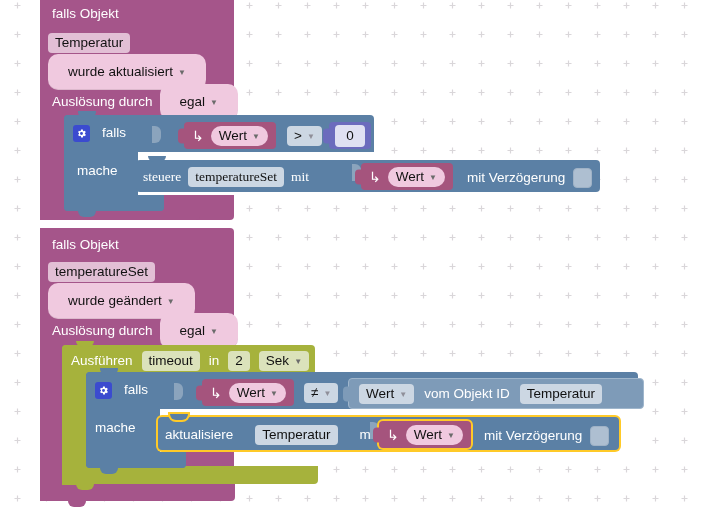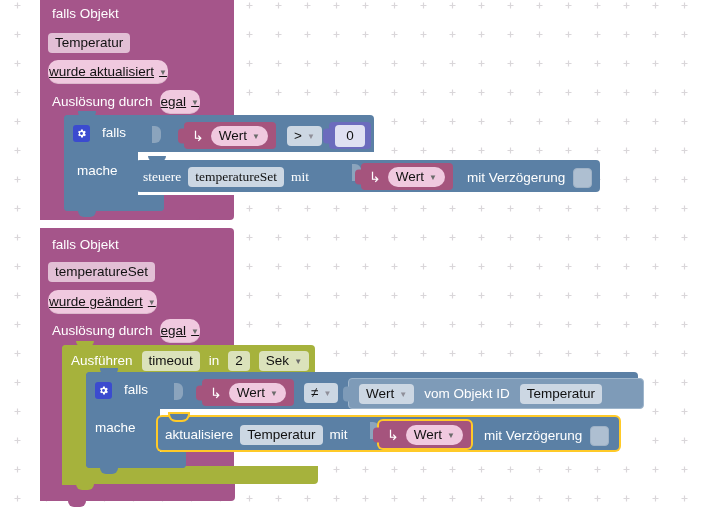--- a/index.html
+++ b/index.html
@@ -65,28 +65,27 @@
   
   .eventblock {
     border-radius: 3px;
     padding: 0;
   }
 
   
   .field {
     display: inline-flex;
     align-items: center;
-    height: 24px;
-    padding: 0 1px;
+    height: 36px;
+    padding: 0 20px;
     border-radius: 10px;
     background: #f0c9df;
     color: #111111;
     font-size: 13.5px;
     box-shadow: inset 0 -1px 0 rgba(0,0,0,.08);
-    text-decoration: underline;
   }
   .field-sq {
     display: inline-flex;
     align-items: center;
     height: 20px;
     padding: 0 7px;
     border-radius: 4px;
     background: #e2bfd5;
     color: #111111;
     font-size: 13.5px;
@@ -316,21 +315,21 @@
   <div class="blk c-pink2" style="left:56px; top:501px; width:18px; height:6px; border-radius:0 0 6px 6px;"></div>
 
   <div class="blk" style="left:40px; top:236px; height:18px; display:flex; align-items:center;">
     <span class="lbl">falls Objekt</span>
   </div>
 
   <div class="blk" style="left:36px; top:261px; height:22px; display:flex; align-items:center;">
     <span class="field-sq">temperatureSet</span>
   </div>
 
-  <div class="blk" style="left:36px; top:290px; height:22px; display:flex; ">
+  <div class="blk" style="left:36px; top:290px; height:22px; display:flex; align-items:center;">
     <span class="field">
       <span>wurde geändert</span>
       <span class="caret">▼</span>
     </span>
   </div>
 
   <div class="blk" style="left:40px; top:320px; height:22px; display:flex; align-items:center; gap:7px;">
     <span class="lbl">Auslösung durch</span>
     <span class="field">
       <span>egal</span>
@@ -400,21 +399,21 @@
       <span>Wert</span>
       <span class="caret caret-lt">▼</span>
     </span>
     <span class="lbl" style="margin:8px 5px;">vom Objekt ID</span>
     <span class="field-grey">Temperatur</span>
   </div>
 
   <div class="blk c-blue sel-outline" style="left:146px; top:417px; width:461px; height:33px; border-radius:4px;"></div>
   <div class="blk c-blue" style="left:158px; top:414px; width:18px; height:6px; border-radius:0 0 6px 6px; box-shadow:0 0 0 2px #ffca28;"></div>
 
-  <div class="blk" style="left:153px; top:424px; height:22px; display:flex; align-items:center; gap:7px;">
+  <div class="blk" style="left:153px; top:424px; height:22px; display:flex; align-items:center; gap:22px;">
     <span class="lbl">aktualisiere</span>
     <span class="field-grey">Temperatur</span>
     <span class="lbl">mit</span>
   </div>
 
   <div class="blk" style="left:358px; top:422px; width:9px; height:17px; border-radius:0 6px 6px 0; background:#8ba4bd;"></div>
 
   <div class="valueblk c-rose sel-outline" style="left:367px; top:421px; height:27px; border-radius:4px;">
     <span class="plug plug-rose"></span>
     <span style="font-size:14px; color:#ffffff; padding:0 2px;">↳</span>

